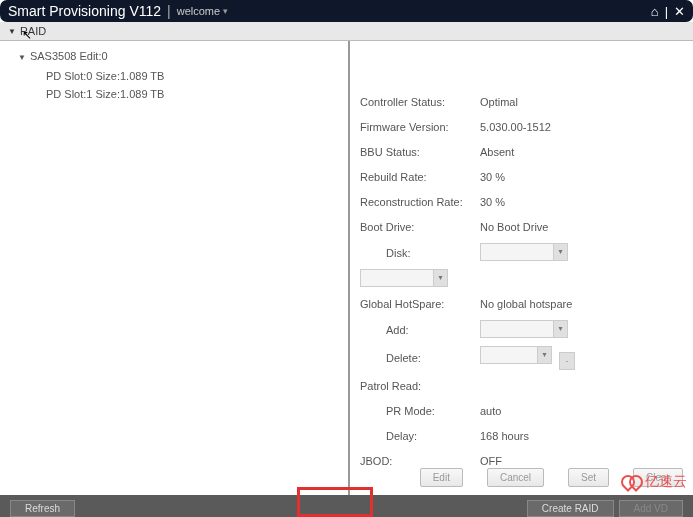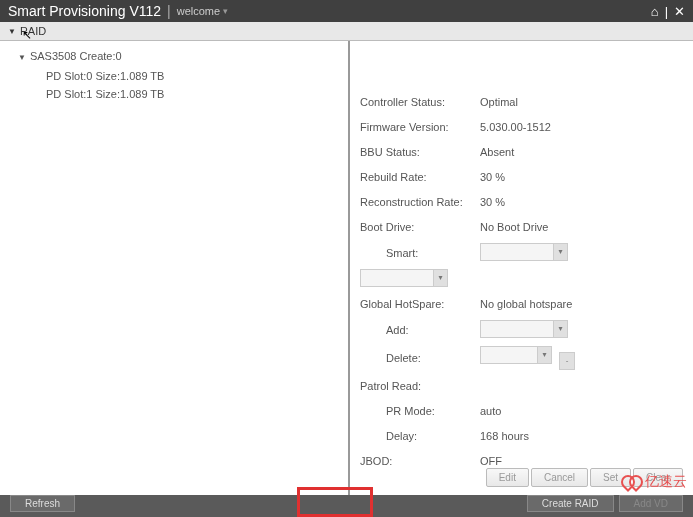--- a/index.html
+++ b/index.html
@@ -6,27 +6,28 @@
     body {
       font-family: Arial, sans-serif;
       font-size: 11px;
       width: 693px;
       height: 517px;
       background: #fff;
       position: relative;
       overflow: hidden;
     }
     .header {
-      background: #404040;
+      background: #0f172a;
       color: #fff;
       height: 22px;
       display: flex;
       align-items: center;
       padding: 0 8px;
       font-size: 14px;
+      border-radius: 7px;
     }
     .header-title { font-weight: normal; }
     .header-sep { margin: 0 6px; color: #aaa; }
     .header-welcome { font-size: 11px; color: #ccc; }
     .header-caret { font-size: 9px; margin-left: 3px; color: #999; }
     .header-icons { margin-left: auto; display: flex; gap: 6px; align-items: center; font-size: 13px; }
     .header-icons span { cursor: pointer; }
     .subheader {
       background: #e8e8e8;
       border-bottom: 1px solid #bbb;
@@ -97,40 +98,40 @@
       text-align: center;
       font-size: 8px;
       color: #777;
       line-height: 16px;
     }
     .right-buttons {
       position: absolute;
       right: 10px;
       bottom: 26px;
       display: flex;
-      gap: 2px;
+      gap: 24px;
     }
     .btn {
       background: linear-gradient(#f8f8f8, #e8e8e8);
       border: 1px solid #bbb;
       color: #999;
       font-size: 10px;
       padding: 3px 12px;
       border-radius: 2px;
       cursor: pointer;
     }
     .footer {
       position: absolute;
       bottom: 0;
       left: 0;
       right: 0;
       height: 22px;
       background: #5a5a5a;
       display: flex;
-      align-items: flex-start;
+      align-items: flex-end;
       padding: 0 10px;
     }
     .footer-btn {
       background: #6a6a6a;
       border: 1px solid #888;
       color: #ddd;
       font-size: 10px;
       padding: 2px 14px;
       cursor: pointer;
     }
@@ -194,21 +195,21 @@
 <div class="subheader">
   <span class="tri">▼</span>
   <span>RAID</span>
 </div>
 
 <div class="cursor-arrow">↖</div>
 
 <div class="main">
   <div class="left-panel">
     <div class="tree-item tree-l1">
-      <span class="tri-sm">▼</span><span>SAS3508 Create:0</span>
+      <span class="tri-sm">▼</span><span>SAS3508 Edit:0</span>
     </div>
     <div class="tree-item tree-l3"><span>PD Slot:0 Size:1.089 TB</span></div>
     <div class="tree-item tree-l3"><span>PD Slot:1 Size:1.089 TB</span></div>
   </div>
 
   <div class="right-panel">
     <div class="prop-row">
       <span class="prop-label">Controller Status:</span>
       <span class="prop-value">Optimal</span>
     </div>
@@ -226,21 +227,21 @@
     </div>
     <div class="prop-row">
       <span class="prop-label">Reconstruction Rate:</span>
       <span class="prop-value">30 %</span>
     </div>
     <div class="prop-row">
       <span class="prop-label">Boot Drive:</span>
       <span class="prop-value">No Boot Drive</span>
     </div>
     <div class="prop-row">
-      <span class="prop-label indent">Smart:</span>
+      <span class="prop-label indent">Disk:</span>
       <span class="prop-value">
         <span class="dropdown">
           <span class="dropdown-val"></span>
           <span class="dropdown-btn">▾</span>
         </span>
       </span>
     </div>
     <div class="prop-row">
       <span class="prop-value">
         <span class="dropdown">

